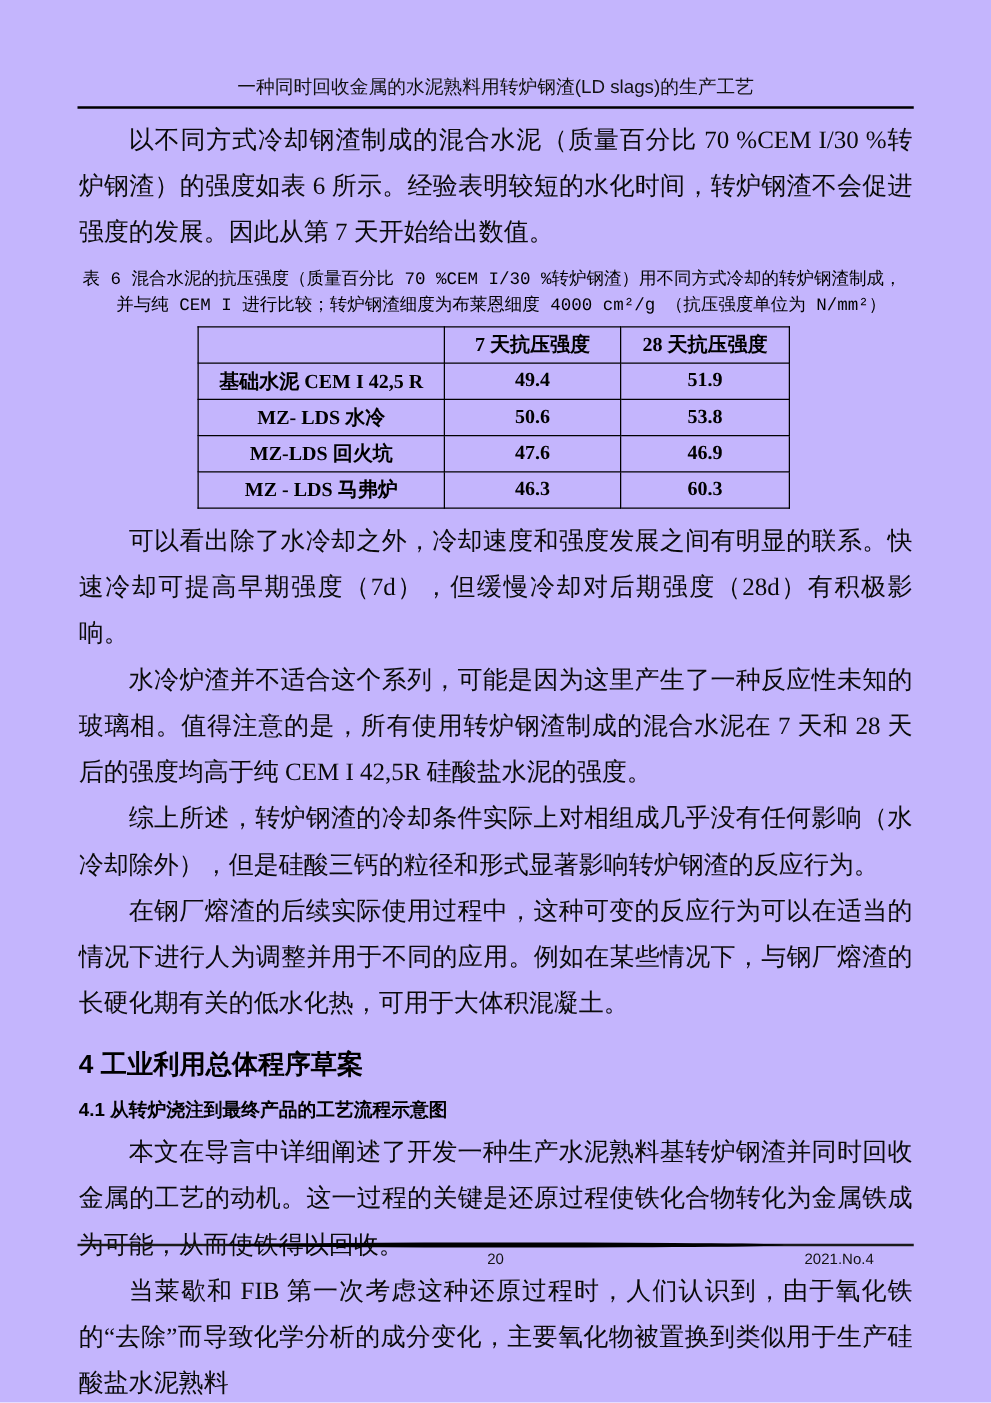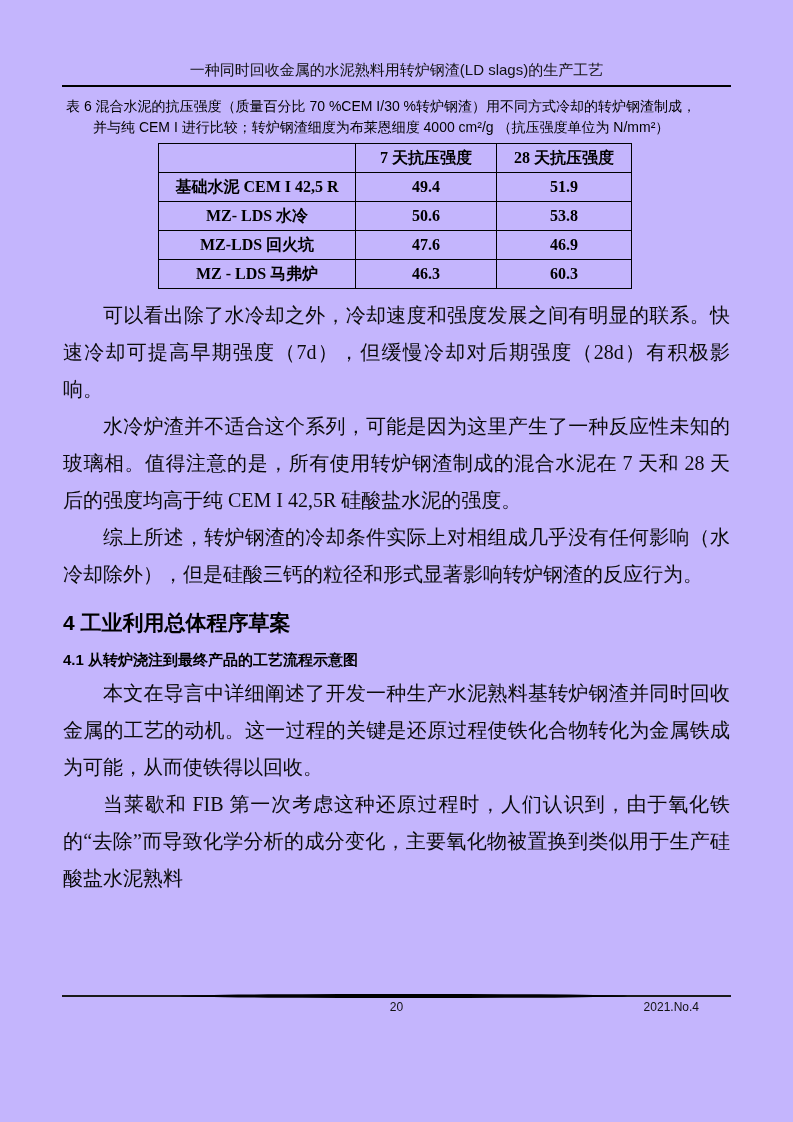--- a/index.html
+++ b/index.html
@@ -40,21 +40,21 @@
     text-align: justify;
     text-indent: 2em;
     color: #0a0a0a;
   }
   .para.first {
     margin-top: 7px;
   }
   
   .tbl-caption {
     margin-top: 9px;
-    font-family: Liberation Sans, sans-serif;
+    font-family: Liberation Mono, monospace;
     font-size: 14px;
     line-height: 21px;
     color: #000;
   }
   .tbl-caption .cap-line1 { padding-left: 3px; }
   .tbl-caption .cap-line2 { padding-left: 30px; }
   
   table.strength-table {
     border-collapse: collapse;
     margin: 5px 0 0 95px;
@@ -142,20 +142,21 @@
 
 <div class="page">
 
   <div class="doc-header">
     <span>一种同时回收金属的水泥熟料用转炉钢渣(LD slags)的生产工艺</span>
   </div>
   <div class="doc-header-rule"></div>
 
   <div class="content">
 
+    <p class="para first">以不同方式冷却钢渣制成的混合水泥（质量百分比 70 %CEM I/30 %转炉钢渣）的强度如表 6 所示。经验表明较短的水化时间，转炉钢渣不会促进强度的发展。因此从第 7 天开始给出数值。</p>
 
     <div class="tbl-caption">
       <div class="cap-line1">表 6 混合水泥的抗压强度（质量百分比 70 %CEM I/30 %转炉钢渣）用不同方式冷却的转炉钢渣制成，</div>
       <div class="cap-line2">并与纯 CEM I 进行比较；转炉钢渣细度为布莱恩细度 4000 cm²/g （抗压强度单位为 N/mm²）</div>
     </div>
 
     <table class="strength-table">
       <colgroup>
         <col class="c-label">
           <col class="c-d7">
@@ -186,20 +187,21 @@
         <td>MZ - LDS  马弗炉</td>
         <td>46.3</td>
         <td>60.3</td>
       </tr>
     </tbody>
       </table>
 
     <p class="para" style="margin-top:8px;">可以看出除了水冷却之外，冷却速度和强度发展之间有明显的联系。快速冷却可提高早期强度（7d），但缓慢冷却对后期强度（28d）有积极影响。</p>
     <p class="para">水冷炉渣并不适合这个系列，可能是因为这里产生了一种反应性未知的玻璃相。值得注意的是，所有使用转炉钢渣制成的混合水泥在 7 天和 28 天后的强度均高于纯 CEM I 42,5R 硅酸盐水泥的强度。</p>
     <p class="para">综上所述，转炉钢渣的冷却条件实际上对相组成几乎没有任何影响（水冷却除外），但是硅酸三钙的粒径和形式显著影响转炉钢渣的反应行为。</p>
+    <p class="para">在钢厂熔渣的后续实际使用过程中，这种可变的反应行为可以在适当的情况下进行人为调整并用于不同的应用。例如在某些情况下，与钢厂熔渣的长硬化期有关的低水化热，可用于大体积混凝土。</p>
 
     <h2 class="h-section">4  工业利用总体程序草案</h2>
     <h3 class="h-subsection">4.1 从转炉浇注到最终产品的工艺流程示意图</h3>
 
     <p class="para">本文在导言中详细阐述了开发一种生产水泥熟料基转炉钢渣并同时回收金属的工艺的动机。这一过程的关键是还原过程使铁化合物转化为金属铁成为可能，从而使铁得以回收。</p>
     <p class="para">当莱歇和 FIB 第一次考虑这种还原过程时，人们认识到，由于氧化铁的“去除”而导致化学分析的成分变化，主要氧化物被置换到类似用于生产硅酸盐水泥熟料</p>
 
   </div>
 
   <div class="doc-footer">

